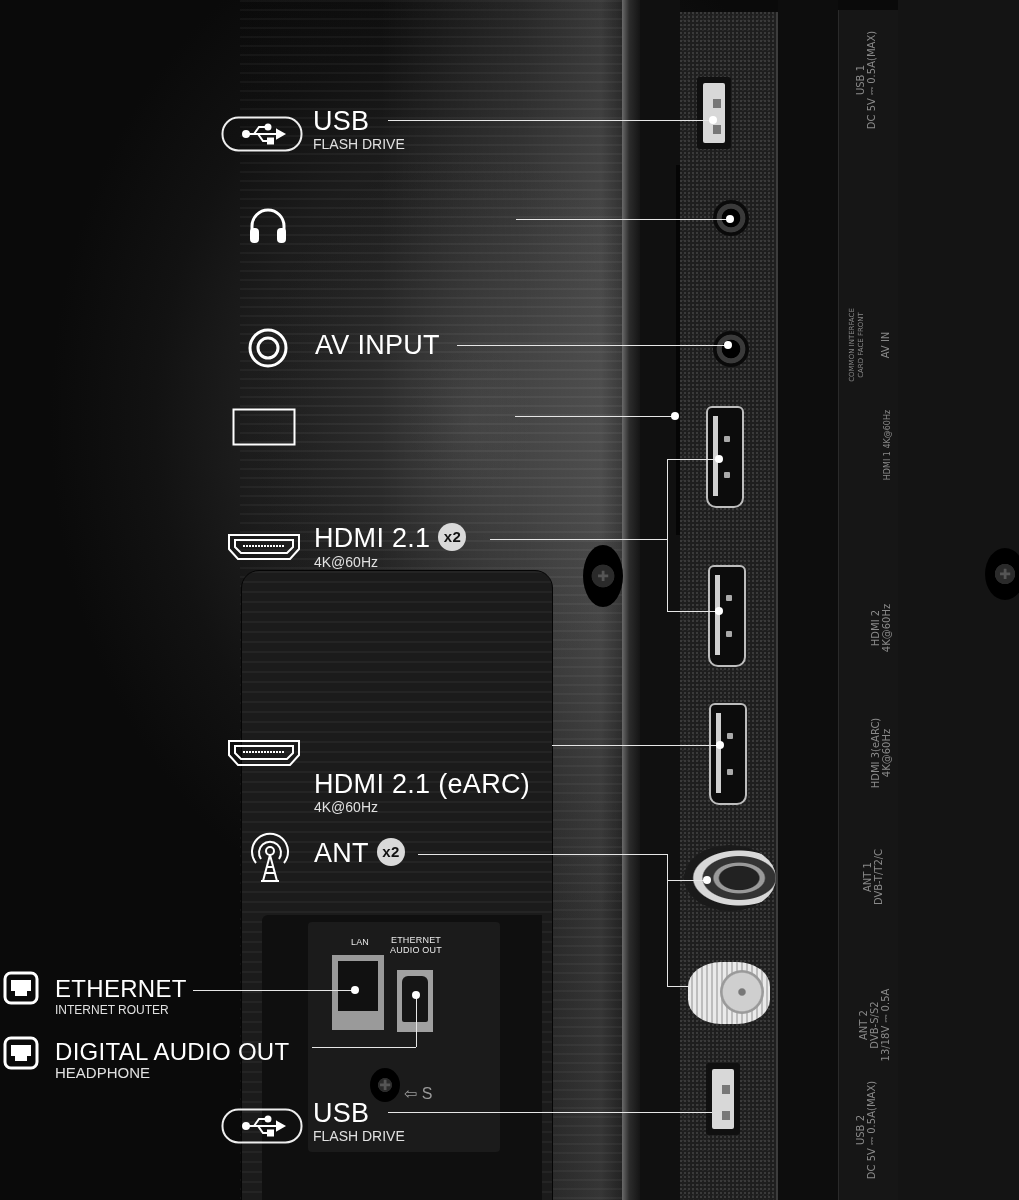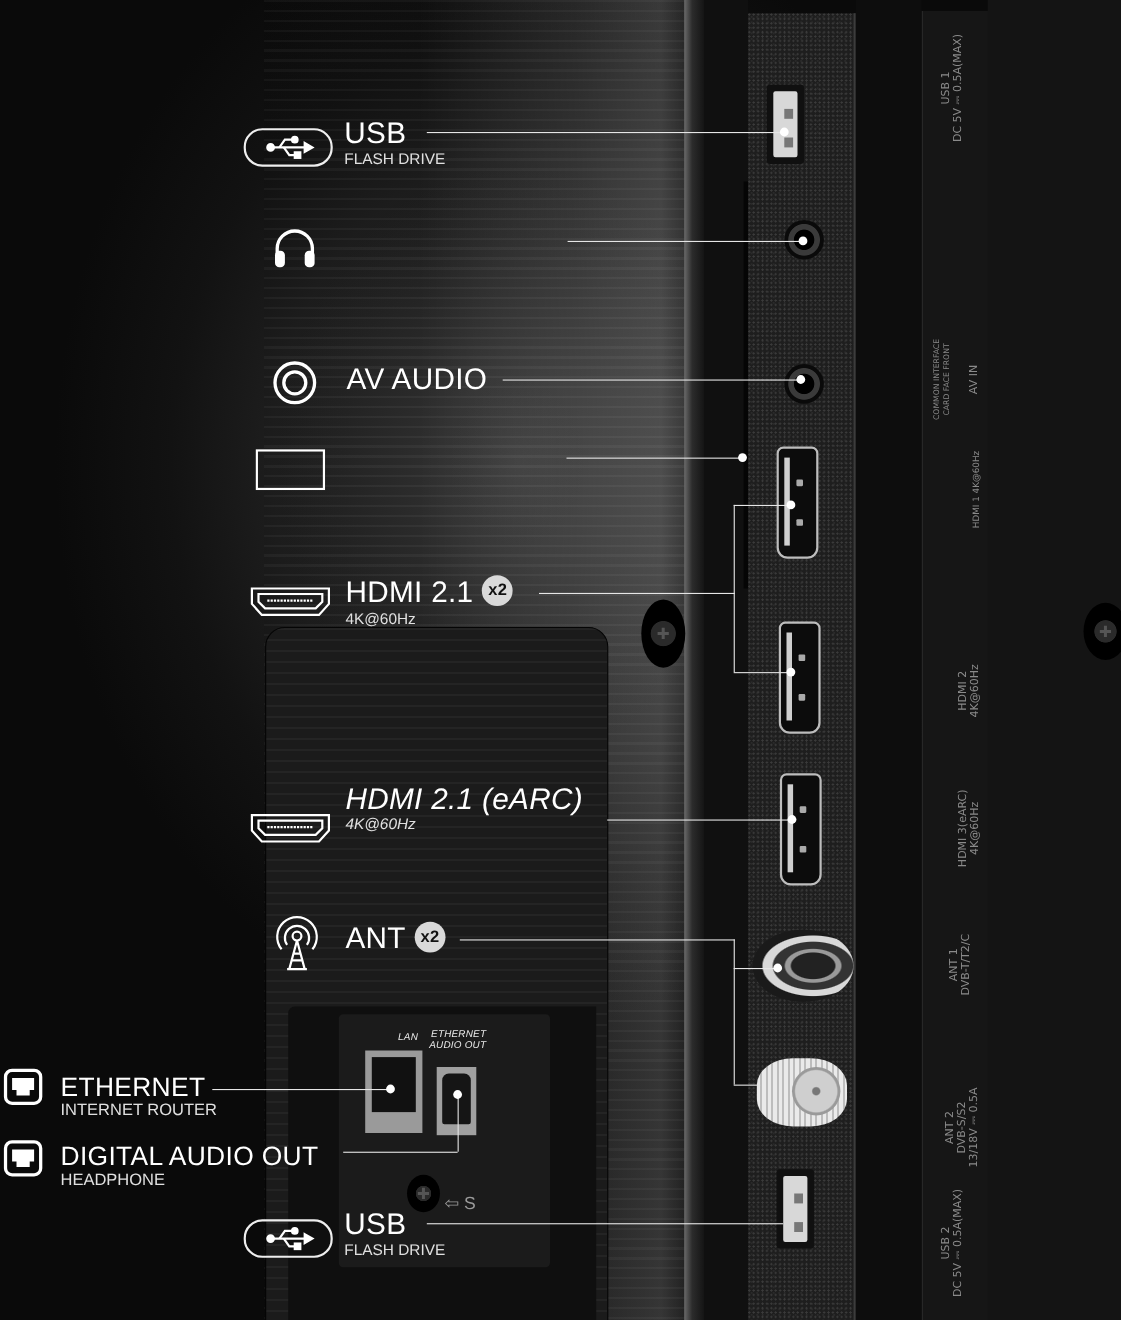--- a/index.html
+++ b/index.html
@@ -37,21 +37,21 @@
   .hdmi .pin{position:absolute;left:16px;width:6px;height:6px;background:#aaa;border-radius:1px;}
   .coax{position:absolute;left:684px;top:845px;width:92px;height:66px;border-radius:50%;
     background:radial-gradient(ellipse at 60% 50%,#222 0 25%,#9a9a9a 27% 32%,#333 34% 46%,#d8d8d8 48% 58%,#1a1a1a 60% 100%);}
   .fconn{position:absolute;left:688px;top:962px;width:82px;height:62px;border-radius:40%;
     background:repeating-linear-gradient(90deg,#eaeaea 0 3px,#bdbdbd 3px 5px);}
   .fconn::after{content:"";position:absolute;right:6px;top:8px;width:44px;height:44px;border-radius:50%;background:radial-gradient(circle,#777 0 10%,#cfcfcf 14% 60%,#9a9a9a 64% 100%);}
   .lan-port{position:absolute;left:332px;top:955px;width:52px;height:75px;background:#9a9a9a;}
   .lan-port .hole{position:absolute;left:6px;top:6px;width:40px;height:50px;background:#111;}
   .opt-port{position:absolute;left:397px;top:970px;width:36px;height:62px;background:#a0a0a0;}
   .opt-port .hole{position:absolute;left:5px;top:6px;width:26px;height:46px;background:#151515;border-radius:6px 6px 2px 2px;}
-  .small-label{position:absolute;color:#e8e8e8;font-size:9px;text-align:right;line-height:10px;letter-spacing:0.2px;font-style:italic;}
+  .small-label{position:absolute;color:#e8e8e8;font-size:9px;text-align:center;line-height:10px;letter-spacing:0.2px;}
   .s-mark{position:absolute;left:404px;top:1084px;color:#9a9a9a;font-size:16px;}
   
   .silk{position:absolute;color:#8a8a8a;font-family:"DejaVu Sans",sans-serif;font-size:10px;line-height:11px;white-space:nowrap;transform-origin:0 0;transform:rotate(-90deg);text-align:center;}
   
   .line{position:absolute;background:#e6e6e6;}
   .h{height:1px;}
   .v{width:1px;}
   .dot{position:absolute;width:8px;height:8px;border-radius:50%;background:#fff;transform:translate(-50%,-50%);}
   
   .lbl{position:absolute;}
@@ -270,36 +270,36 @@
           <rect x="47" y="22.5" width="5" height="5"></rect>
         </g>
       </svg>
   </div>
 
   <div class="lbl" style="left:313px;top:106px;">
     <div class="title">USB</div>
     <div class="sub">FLASH DRIVE</div>
   </div>
   <div class="lbl" style="left:315px;top:330px;">
-    <div class="title">AV AUDIO</div>
+    <div class="title">AV INPUT</div>
   </div>
   <div class="lbl" style="left:314px;top:523px;">
     <div class="title"><span>HDMI 2.1</span><span class="badge">x2</span></div>
     <div class="sub">4K@60Hz</div>
   </div>
-  <div class="lbl" style="left:314px;top:711px;font-style:italic;">
+  <div class="lbl" style="left:314px;top:769px;">
     <div class="title">HDMI 2.1 (eARC)</div>
     <div class="sub">4K@60Hz</div>
   </div>
   <div class="lbl" style="left:314px;top:838px;">
     <div class="title"><span>ANT</span><span class="badge">x2</span></div>
   </div>
   <div class="lbl" style="left:55px;top:976px;">
     <div class="title" style="font-size:24px;line-height:26px;">ETHERNET</div>
-    <div class="sub" style="font-size:15px;">INTERNET ROUTER</div>
+    <div class="sub" style="font-size:12px;">INTERNET ROUTER</div>
   </div>
   <div class="lbl" style="left:55px;top:1039px;">
     <div class="title" style="font-size:24px;line-height:26px;">DIGITAL AUDIO OUT</div>
     <div class="sub" style="font-size:15px;">HEADPHONE</div>
   </div>
   <div class="lbl" style="left:313px;top:1098px;">
     <div class="title">USB</div>
     <div class="sub">FLASH DRIVE</div>
   </div>
 

